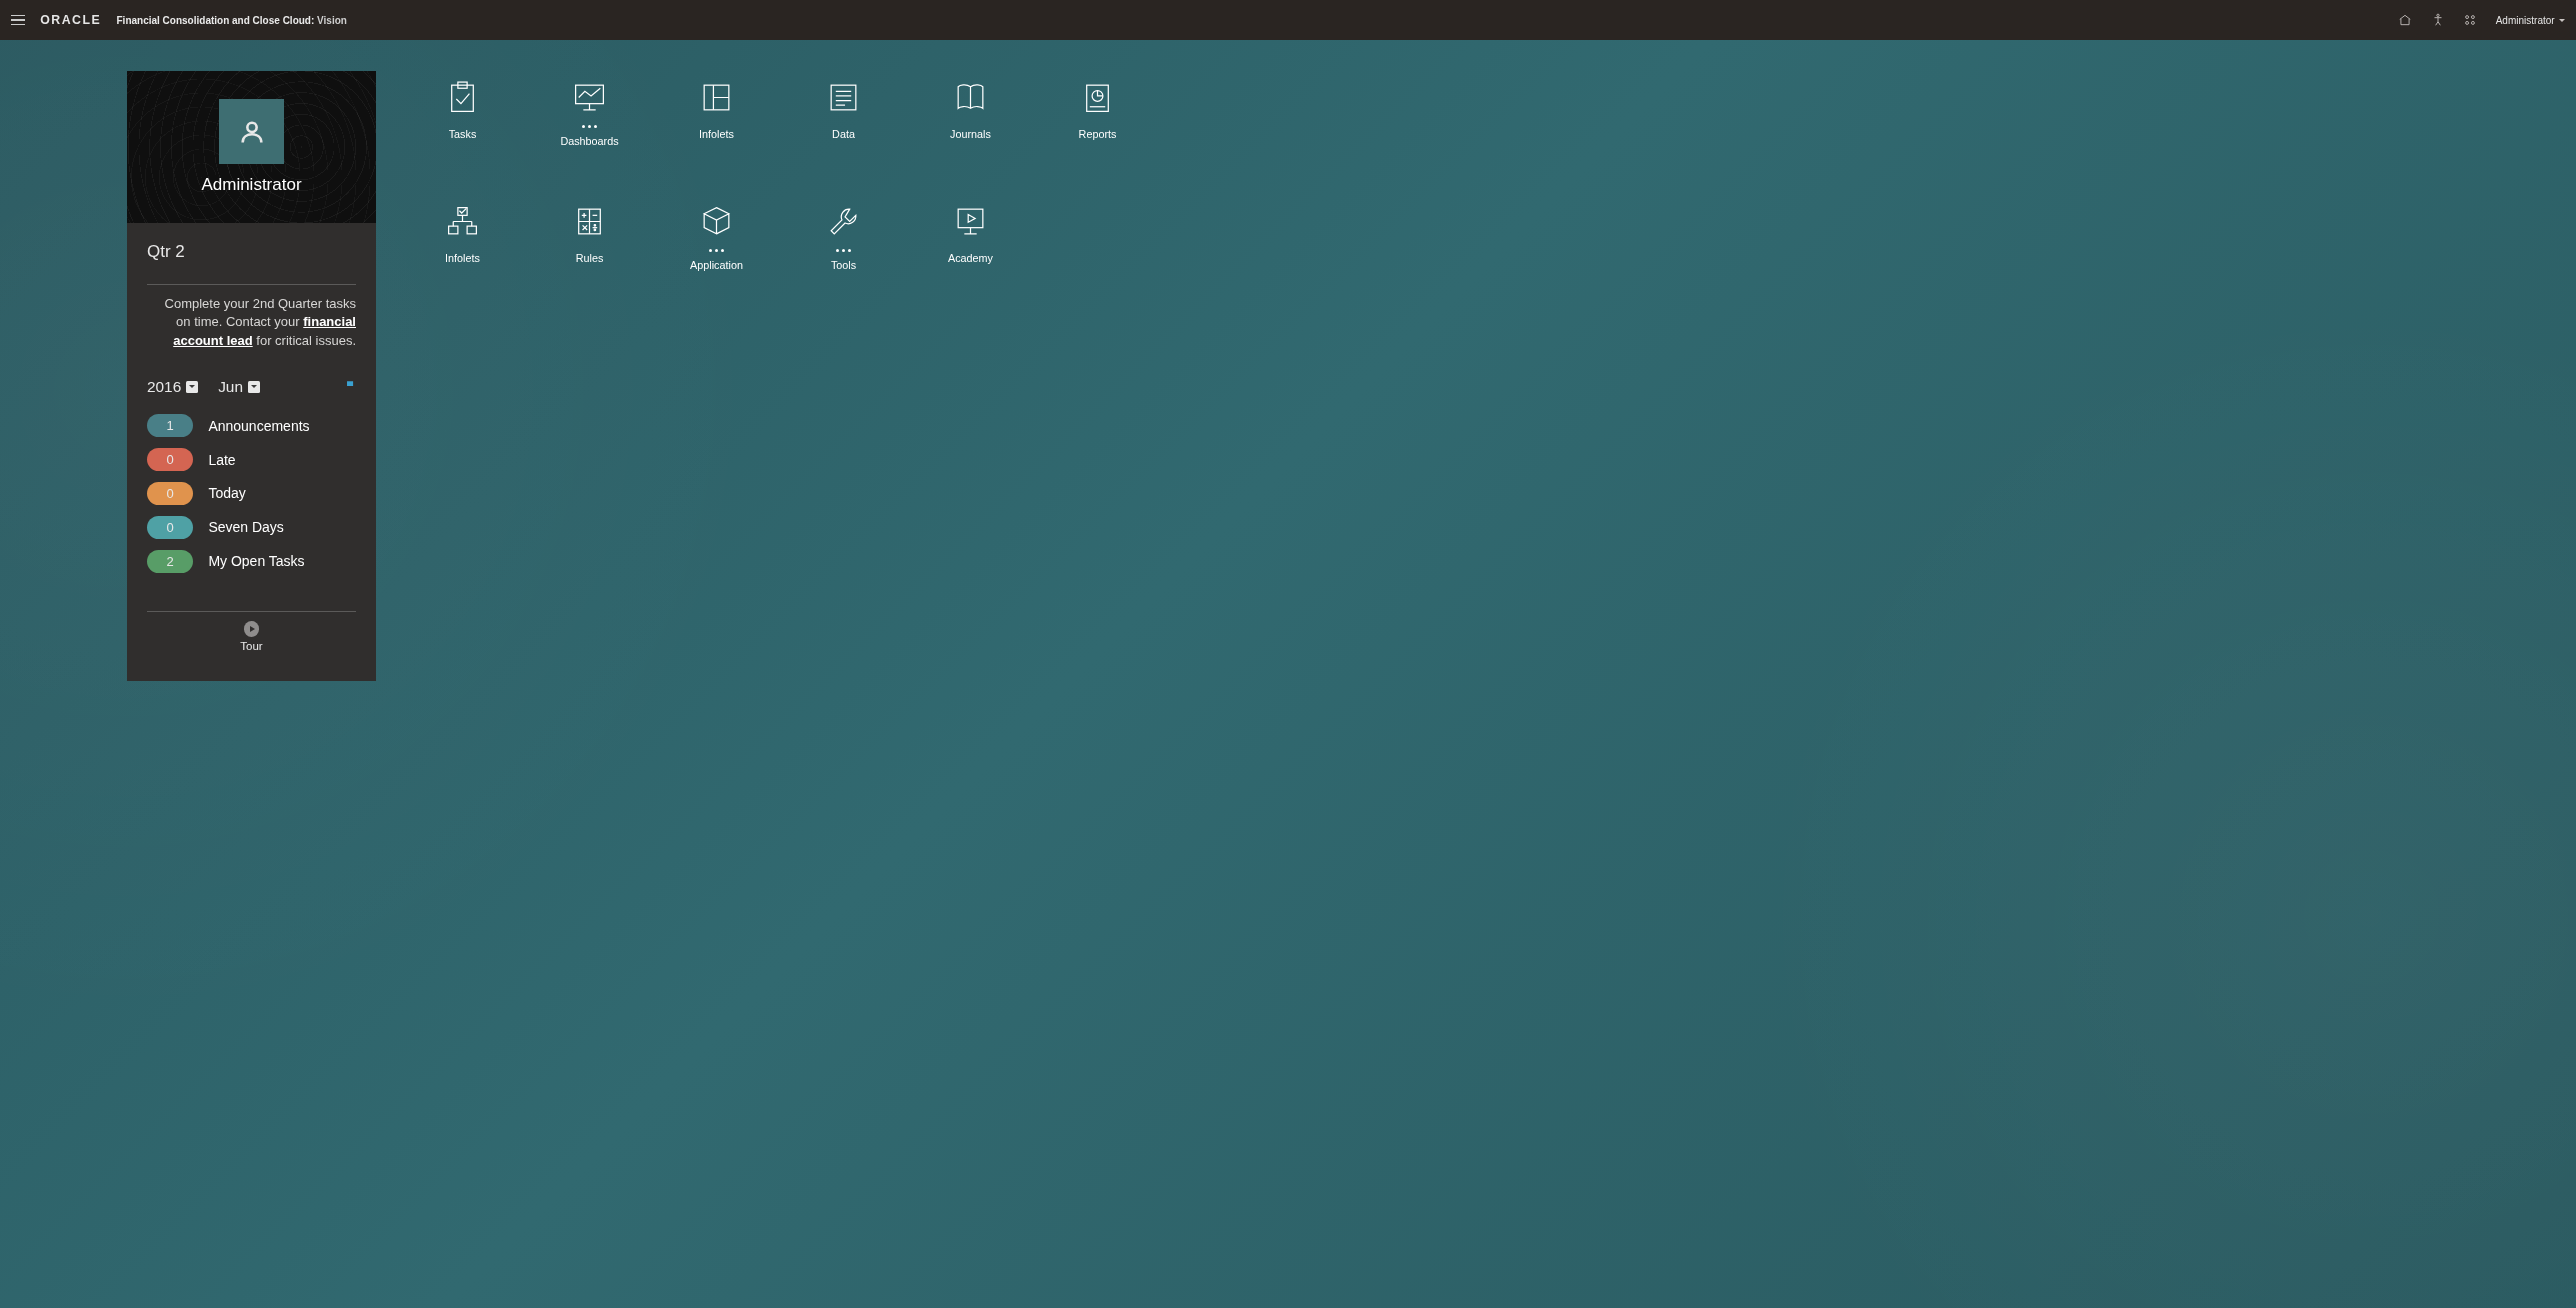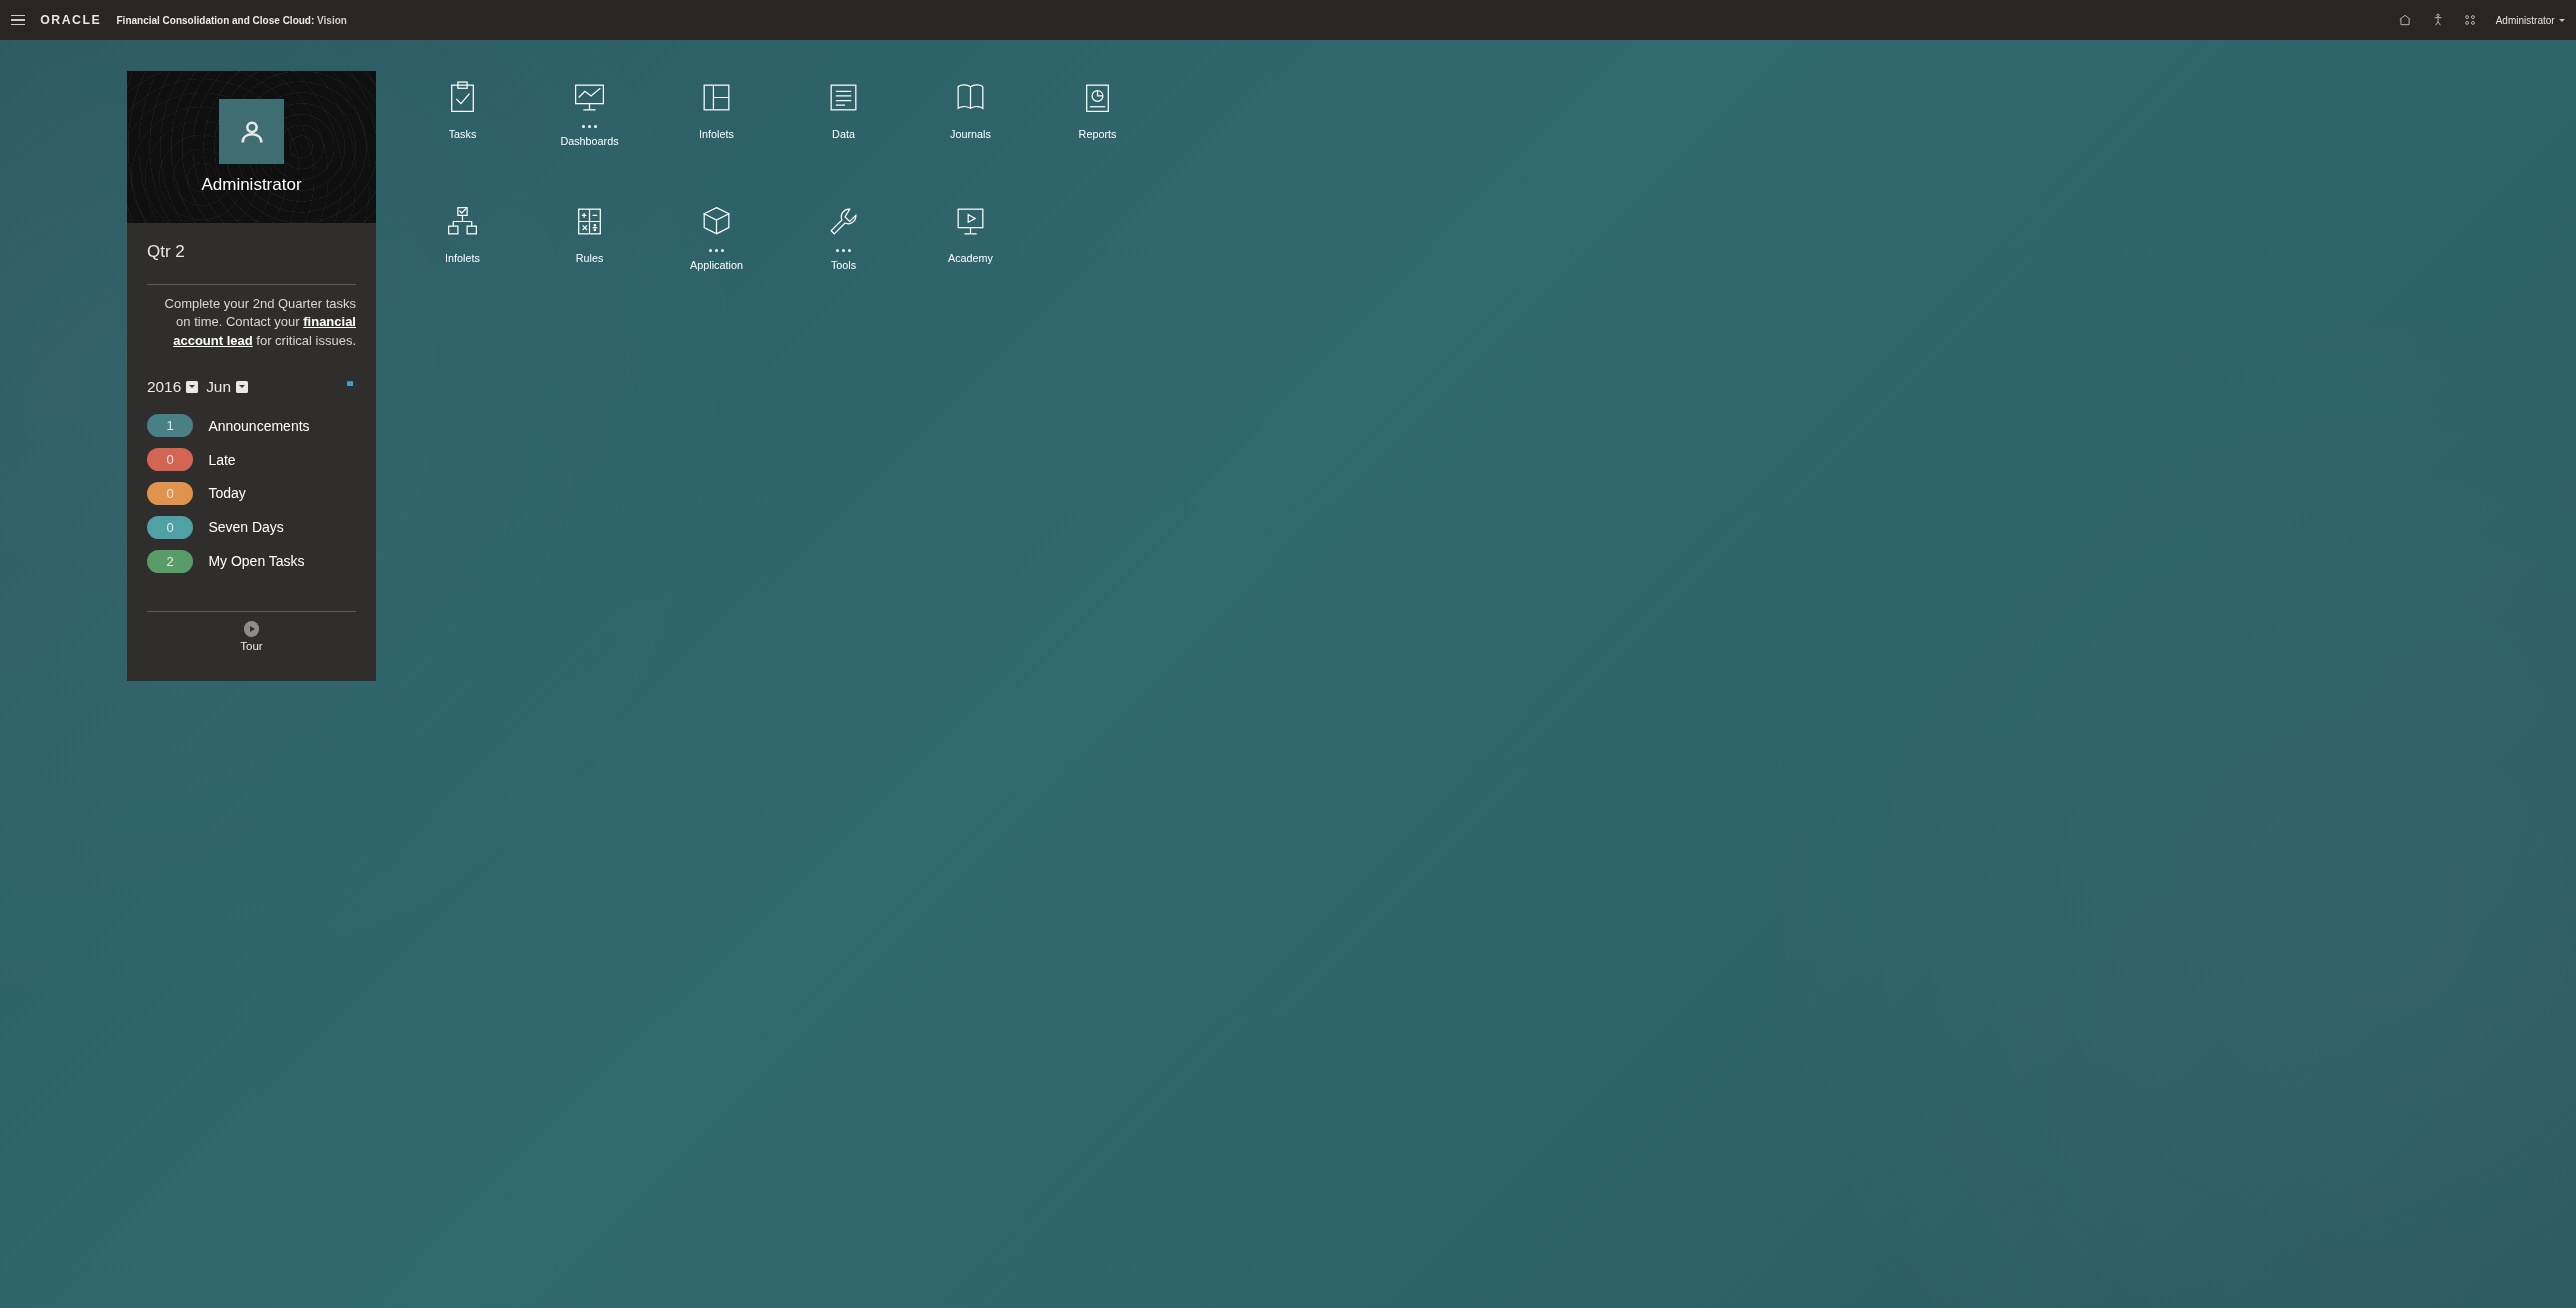--- a/index.html
+++ b/index.html
@@ -50,21 +50,21 @@
   }
   .avatar-box { width:65px; height:65px; background:#3e6e72; display:flex; align-items:center; justify-content:center; }
   .avatar-box svg { stroke:#e8e8e8; stroke-width:2.2; fill:none; }
   .panel-username { font-size:17px; color:#fff; }
 
   .panel-body { padding: 18.5px 20px 7.7px 20px; color:#e8e8e8; }
   .qtr-title { font-size:17px; font-weight:400; margin-bottom:22px; }
   .qtr-rule { border:none; border-top:0.8px solid #5b5a59; margin-bottom:10.8px;}
   .qtr-msg { font-size:13px; line-height:1.4; color:#d7d6d5; margin-bottom:28px;text-align:right; }
   .qtr-msg .lead-link { text-decoration:underline; font-weight:700; color:#fff; cursor:pointer;}
-  .period-row { display:flex; align-items:center; gap:8px; margin-bottom:18.5px; }
+  .period-row { display:flex; align-items:center; gap:20px; margin-bottom:18.5px; }
   .period-sel { display:flex; align-items:center; gap:4.6px; font-size:15.4px; cursor:pointer;}
   .period-sel .dd { width:12.3px; height:12.3px; background:#e8e8e8; border-radius:1.5px; display:flex; align-items:center; justify-content:center;}
   .period-sel .dd::after { content:""; border-top:3.8px solid #3a3a3a; border-left:3.1px solid transparent; border-right:3.1px solid transparent;}
   .period-toggle { margin-left:auto; cursor:pointer;}
   .period-toggle svg { fill:#3aa1d1; }
 
   .stat-list { display:flex; flex-direction:column; gap:10.8px; margin-bottom:17px; }
   .stat-row { display:flex; align-items:center; gap:15.4px; cursor:pointer;}
   .stat-pill { width:46px; height:23px; border-radius:11.5px; display:flex; align-items:center; justify-content:center; font-size:13px; font-weight:500;}
   .stat-label { font-size:14px; color:#fff; }

